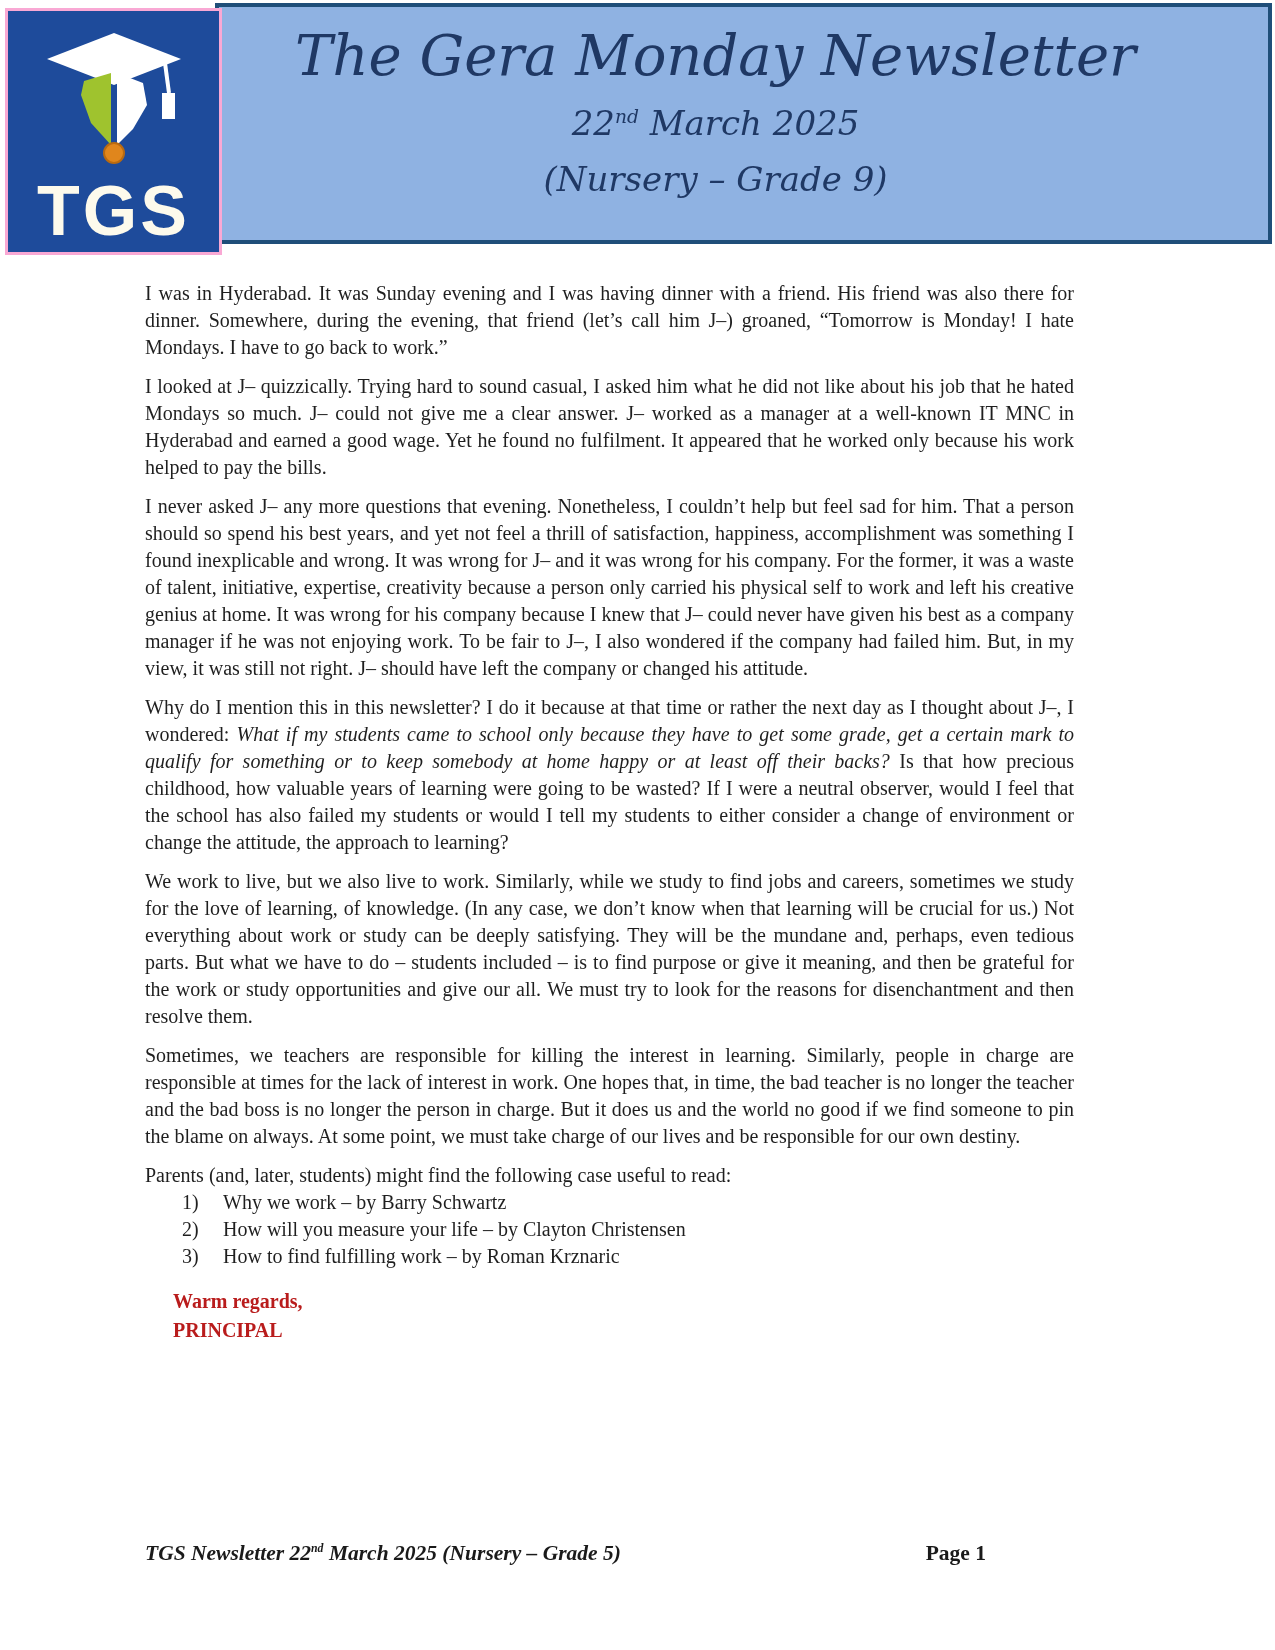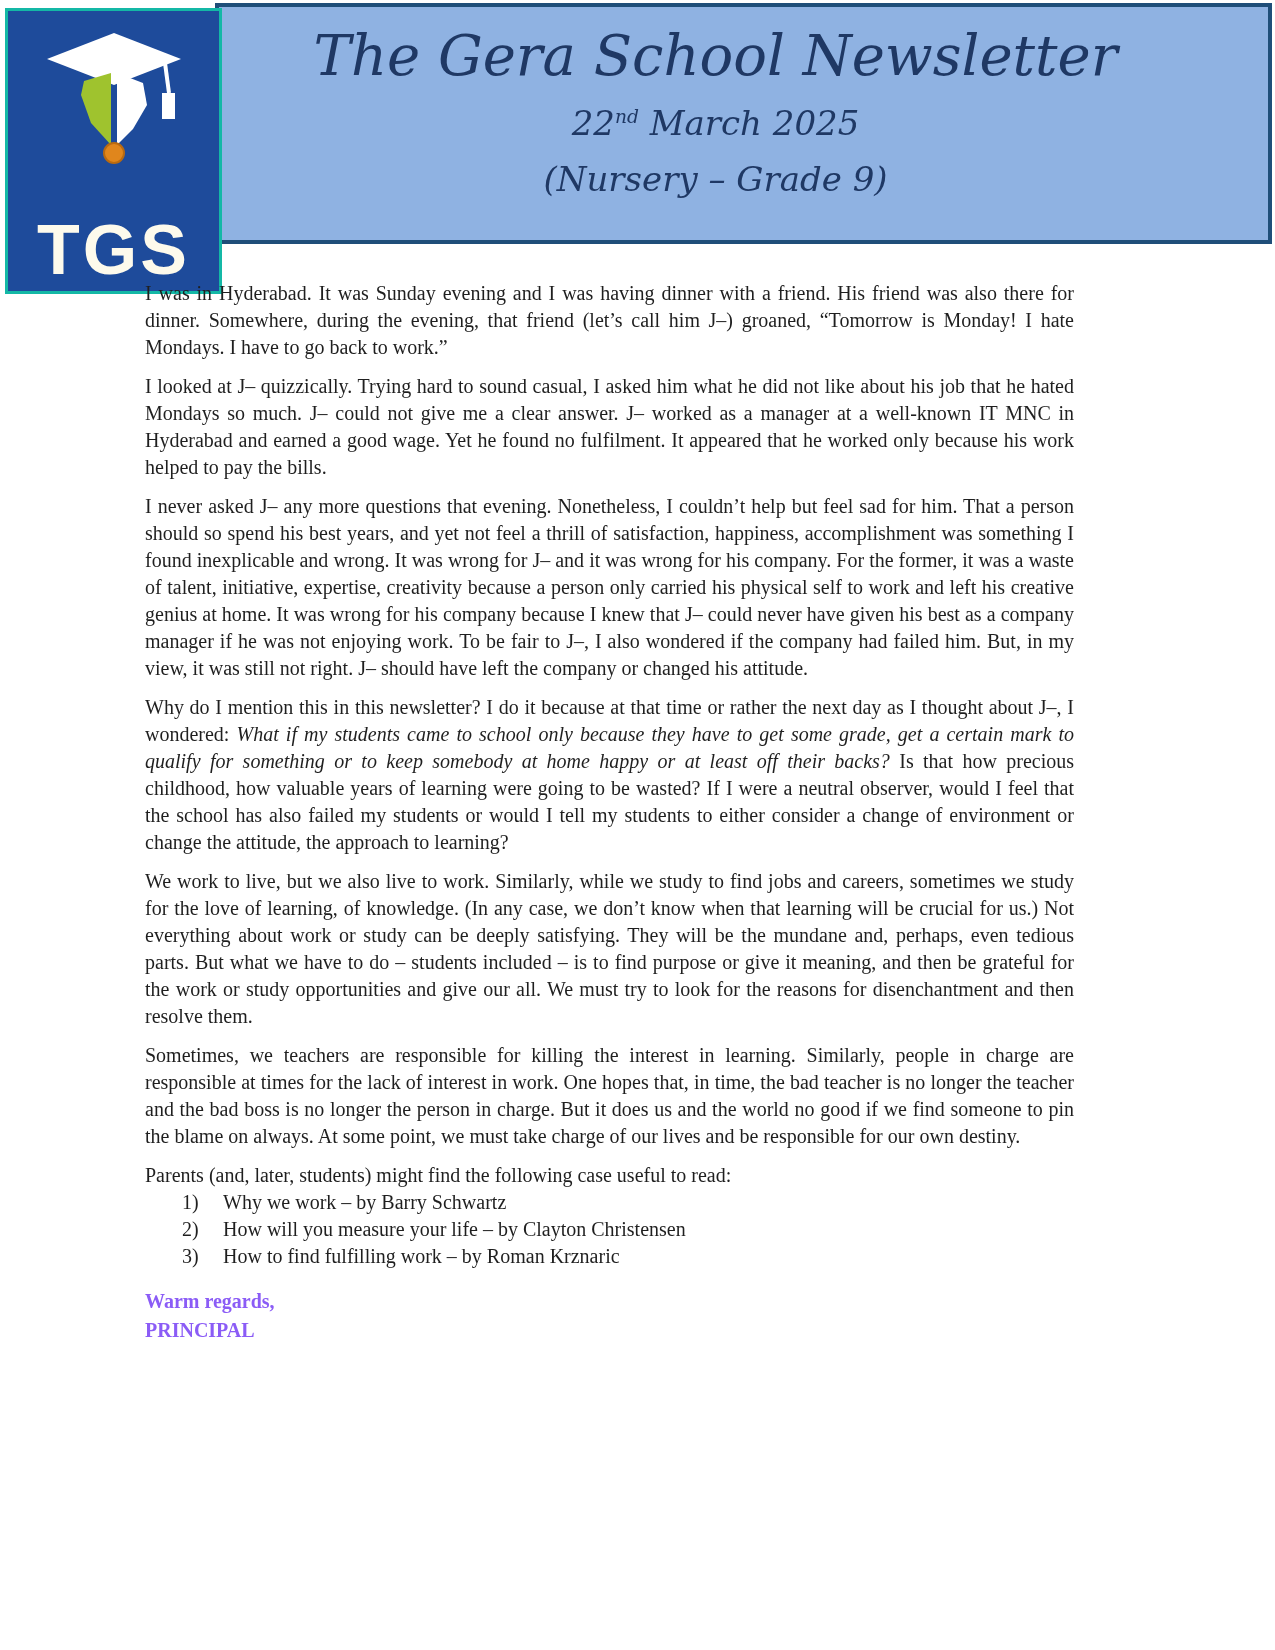--- a/index.html
+++ b/index.html
@@ -25,22 +25,22 @@
     font-size:34px; line-height:44px;
   }
   .banner-grades {
     margin-top:12px; font-family:"DejaVu Serif", serif; font-style:italic;
     font-size:34px; line-height:44px;
   }
   .sup { font-size:55%; vertical-align:super; line-height:0;font-style:italic; }
 
   
   .logo {
-    position:absolute; left:5px; top:8px; width:217px; height:286px;
-    background:#1e4b9b; border:3px solid #14b8a6;
+    position:absolute; left:5px; top:8px; width:217px; height:247px;
+    background:#1e4b9b; border:3px solid #f9a8d4;
   }
   .logo svg { position:absolute; left:50%; top:8px; transform:translateX(-50%); }
   .logo-text {
     position:absolute; left:0; right:0; bottom:6px; text-align:center;
     font-family:"Liberation Sans", sans-serif; font-weight:700;
     font-size:70px; letter-spacing:3px; color:#fdfaec; line-height:1;
   }
 
   
   .letter {
@@ -48,41 +48,41 @@
     font-size:20px; line-height:27px;
   }
   .letter p { text-align:justify; margin-bottom:12px; }
   .letter .salutation { text-align:left; }
   .italic { font-style:italic; }
 
   .books { margin-bottom:12px; }
   .book-row { display:flex; padding-left:37px; }
   .book-num { flex:0 0 41px; }
 
-  .signoff-block { color:#8b5cf6; font-weight:bold; }
+  .signoff-block { color:#b91c1c; font-weight:bold;margin-left:28px; }
   .signoff { margin-top:18px; }
   .signatory { margin-top:16px; white-space:pre-wrap; }
   .signatory-title { margin-top:2px; }
 
   
   .footer {
     position:absolute; left:145px; top:1541px; width:929px;
     display:flex; align-items:baseline;
     font-size:21.5px; font-weight:bold; color:#1a1a1a;
   }
   .doc-ref { font-style:italic; }
   .page-label { margin-left:auto; margin-right:88px; font-style:normal; }
 </style>
 </head>
 <body>
 
 <div class="page">
 
   <div class="banner">
-    <div class="banner-title">The Gera School Newsletter</div>
+    <div class="banner-title">The Gera Monday Newsletter</div>
     <div class="banner-date"><span>22</span><span class="sup">nd</span><span> March 2025</span></div>
     <div class="banner-grades">(Nursery – Grade 9)</div>
   </div>
 
   <div class="logo">
     <svg width="170" height="158" viewBox="0 0 170 158">
 
       <polygon points="18,40 85,14 152,40 85,66" fill="#ffffff"></polygon>
 
       <polygon points="55,62 82,54 82,126 62,104 52,76" fill="#9fc32e"></polygon>
@@ -120,14 +120,18 @@
         <span>How to find fulfilling work – by Roman Krznaric</span>
       </div>
     </div>
 
     <div class="signoff-block">
       <div class="signoff">Warm regards,</div>
       <div class="signatory-title">PRINCIPAL</div>
     </div>
   </div>
 
+  <div class="footer">
+    <span class="doc-ref"><span>TGS Newsletter 22</span><span class="sup">nd</span><span> March 2025 (Nursery – Grade 5)</span></span>
+    <span class="page-label">Page 1</span>
+  </div>
 
 </div>
 
 </body></html>

